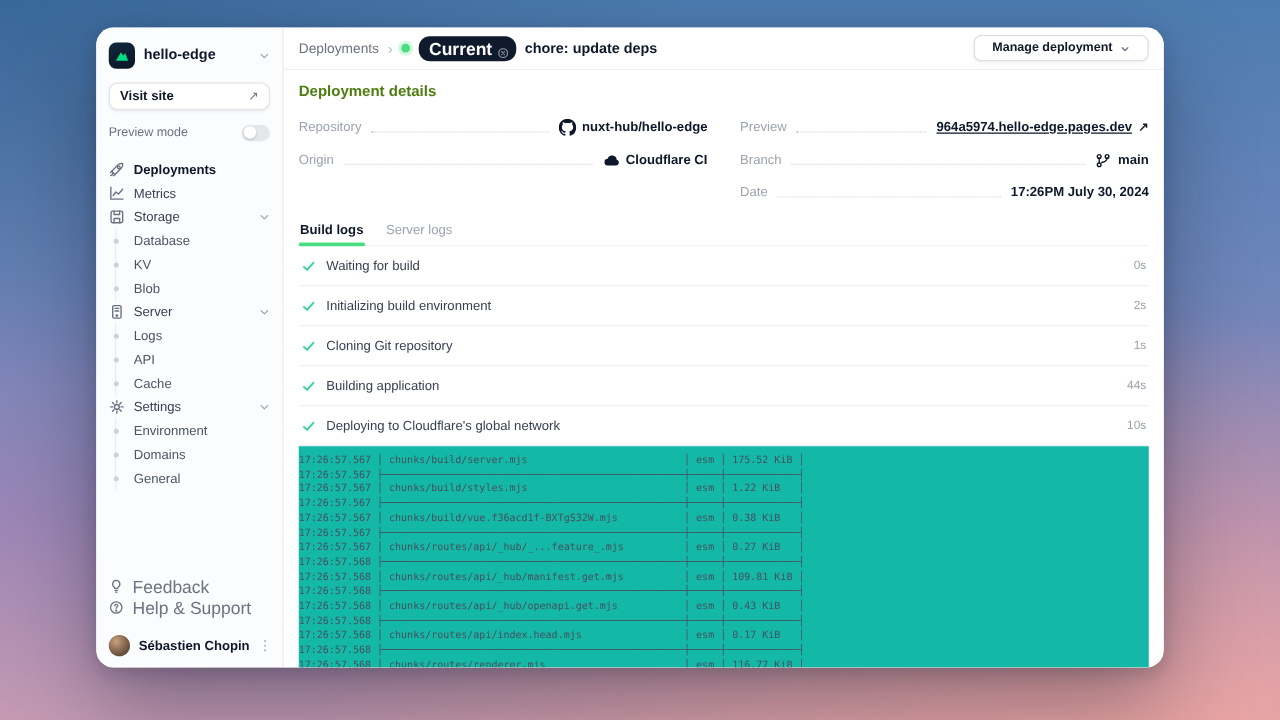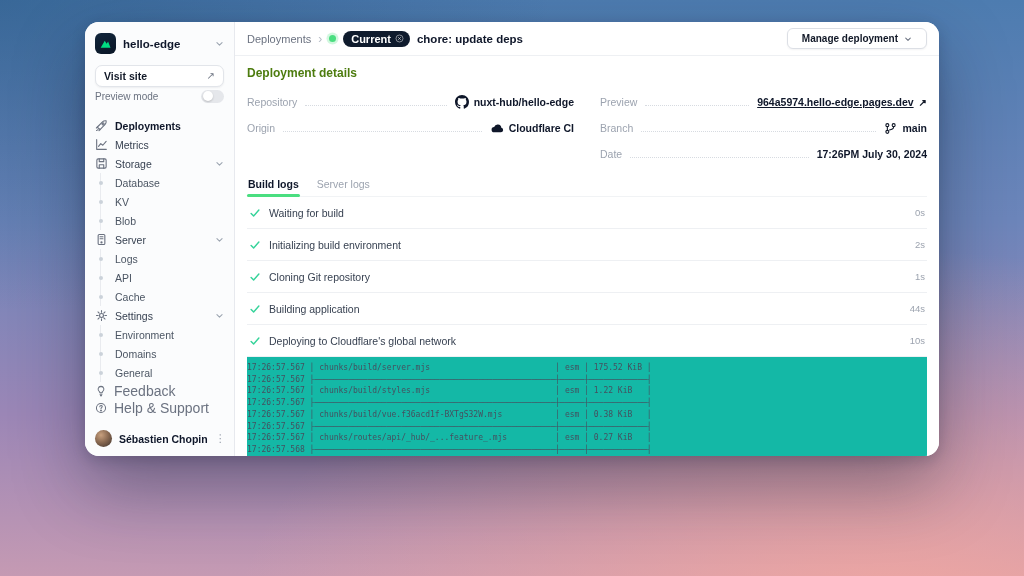--- a/index.html
+++ b/index.html
@@ -5,33 +5,33 @@
   * { margin:0; padding:0; box-sizing:border-box; }
   html,body { width:1024px; height:576px; overflow:hidden; }
   body {
     font-family:"Liberation Sans", sans-serif;
     background:
       radial-gradient(120% 130% at 88% 115%, rgba(246,168,158,.95) 0%, rgba(246,168,158,0) 55%),
       radial-gradient(90% 90% at 0% 0%, rgba(23,70,112,.38) 0%, rgba(23,70,112,0) 60%),
       linear-gradient(to bottom, #4d7cb0 0%, #6c85ba 38%, #9b86b6 72%, #c59ab3 100%);
   }
   .card {
-    position:absolute; left:85px; top:22px; width:854px; height:434px;
+    position:absolute; left:77px; top:22px; width:854px; height:512px;
     background:#fff; border-radius:14px; overflow:hidden; display:flex;
     box-shadow:0 30px 70px rgba(15,23,42,.38), 0 4px 14px rgba(15,23,42,.18);
   }
   
   .sidebar { width:150px; flex:0 0 150px; background:#fbfcfd; border-right:1px solid #e7e9ee; display:flex; flex-direction:column; padding:9px 10px 8px; }
   .project-row { display:flex; align-items:center; gap:7px; height:26px; cursor:pointer; }
   .logo { width:21px; height:21px; border-radius:6px; background:linear-gradient(160deg,#12263c,#0a1626); display:flex; align-items:center; justify-content:center; flex:0 0 21px; }
   .project-name { font-size:11.5px; font-weight:700; color:#0f172a; flex:1; white-space:nowrap; overflow:hidden; }
   .visit-btn { margin-top:9px; height:22px; background:#fff; border:1px solid #e2e5ea; border-radius:7px; box-shadow:0 1px 2px rgba(15,23,42,.06); display:flex; align-items:center; justify-content:space-between; padding:0 8px; cursor:pointer; }
   .visit-btn span.lbl { font-size:10.5px; font-weight:700; color:#111827; }
   .ext-arrow { font-size:10px; color:#6b7280; }
-  .preview-row { height:20px; display:flex; align-items:center; justify-content:space-between; }
+  .preview-row { margin-top:8px; height:20px; display:flex; align-items:center; justify-content:space-between; }
   .preview-lbl { font-size:10px; color:#6b7280; }
   .toggle { width:23px; height:13px; border-radius:8px; background:#e5e7eb; position:relative; cursor:pointer; }
   .toggle .knob { position:absolute; left:1.5px; top:1.5px; width:10px; height:10px; border-radius:50%; background:#fff; box-shadow:0 1px 2px rgba(0,0,0,.18); }
   .nav { margin-top:10px; flex:0 0 auto; }
   .nav-item { display:flex; align-items:center; gap:7px; height:19px; cursor:pointer; border-radius:5px; }
   .nav-item .slot { width:13px; height:13px; flex:0 0 13px; display:flex; align-items:center; justify-content:center; position:relative; }
   .nav-item .lbl { flex:1; font-size:10.5px; color:#374151; white-space:nowrap; }
   .nav-item.active .lbl { color:#0f172a; font-weight:600; }
   .nav-item.sub .lbl { color:#4b5563; }
   .nav-item.sub .slot::before { content:''; position:absolute; left:5px; top:-3px; bottom:-3px; width:1px; background:#e9ebef; }
@@ -43,21 +43,21 @@
   .user-row { margin-top:6px; padding-top:7px; display:flex; align-items:center; gap:7px; height:26px; cursor:pointer; }
   .avatar { width:17px; height:17px; border-radius:50%; background:radial-gradient(circle at 35% 30%, #c8a07e 0%, #8a6a52 45%, #3a2f2a 100%); flex:0 0 17px; }
   .user-name { flex:1; font-size:10.5px; font-weight:700; color:#0f172a; white-space:nowrap; }
   .dots { color:#9ca3af; font-size:11px; }
   
   .main { flex:1; display:flex; flex-direction:column; background:#fff; min-width:0; }
   .topbar { height:34px; flex:0 0 34px; border-bottom:1px solid #eef0f3; display:flex; align-items:center; padding:0 12px; gap:7px; }
   .crumb-root { font-size:11px; color:#6b7280; cursor:pointer; }
   .crumb-sep { font-size:12px; color:#b6bcc6; }
   .live-dot { width:7px; height:7px; border-radius:50%; background:#4ade80; box-shadow:0 0 0 2.5px rgba(74,222,128,.25); }
-  .cur-badge { display:flex; align-items:center; gap:4px; background:#0f1b2d; color:#fff; border-radius:9px; padding:2px 6px 2px 8px; font-size:11px; font-weight:600; cursor:pointer; }
+  .cur-badge { display:flex; align-items:flex-end; gap:4px; background:#0f1b2d; color:#fff; border-radius:9px; padding:2px 6px 2px 8px; font-size:14px; font-weight:600; cursor:pointer; }
   .crumb-title { font-size:11.5px; font-weight:700; color:#0f172a; }
   .manage-btn { margin-left:auto; height:21px; background:#fff; border:1px solid #dcdfe5; border-radius:6px; box-shadow:0 1px 2px rgba(15,23,42,.05); display:flex; align-items:center; gap:6px; padding:0 14px; font-size:10px; font-weight:600; color:#111827; cursor:pointer; }
   .content { flex:1; padding:10px 12px 0; display:flex; flex-direction:column; min-height:0; }
   .section-title { font-size:12px; font-weight:700; color:#4d7c0f; margin-bottom:9px; }
   .details-grid { display:grid; grid-template-columns:1fr 1fr; column-gap:26px; }
   .detail-row { display:flex; align-items:center; height:26px; }
   .detail-label { font-size:10.5px; color:#9ca3af; white-space:nowrap; }
   .leader { flex:1; border-bottom:1px dotted #d7dbe1; margin:0 8px; transform:translateY(3px); }
   .detail-value { display:flex; align-items:center; gap:5px; font-size:10.5px; font-weight:600; color:#0f172a; white-space:nowrap; }
   .badge-success { background:#eefdf5; border:1px solid #b9f0d4; color:#10b981; font-size:9.5px; font-weight:600; border-radius:5px; padding:1.5px 7px; }

